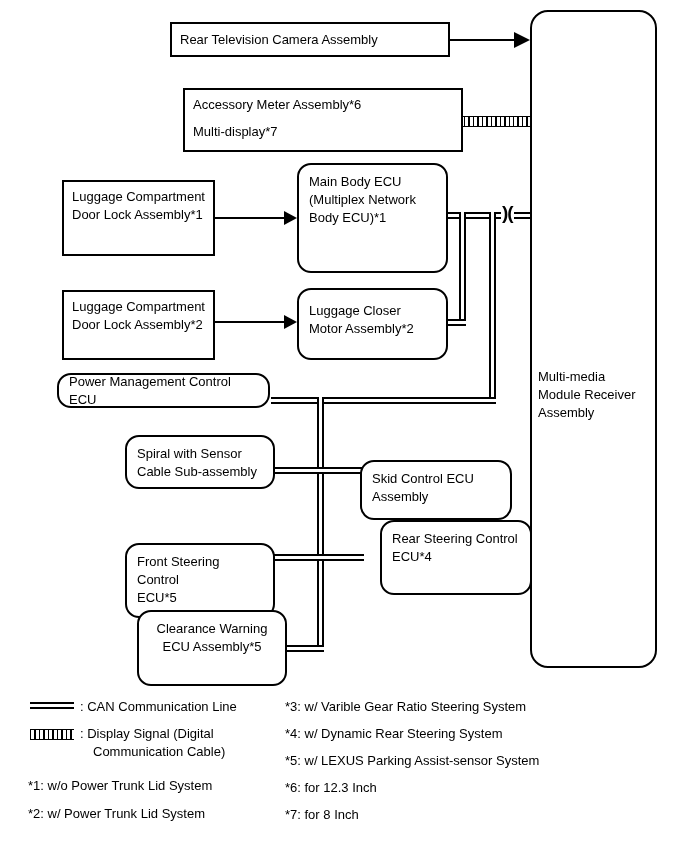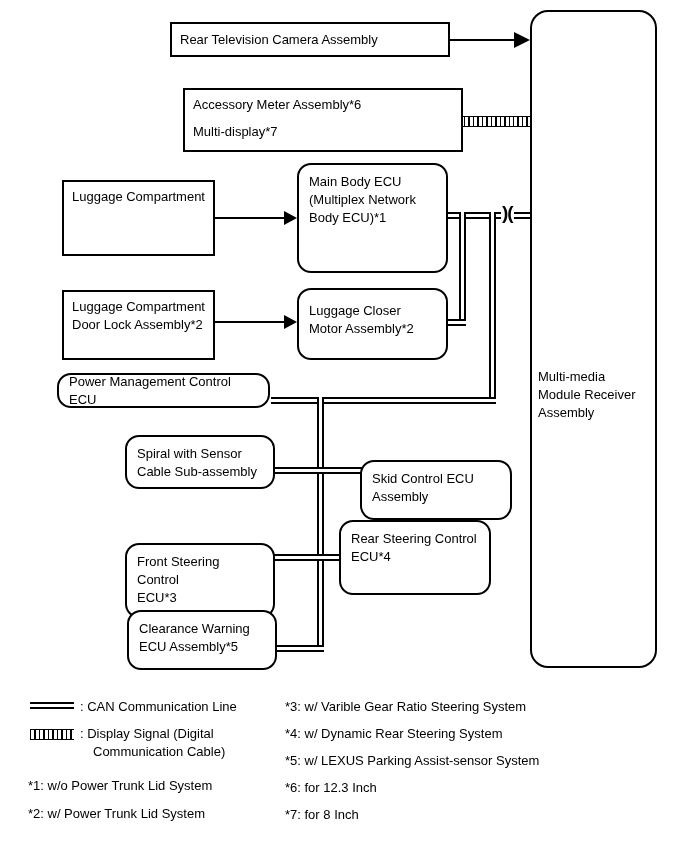--- a/index.html
+++ b/index.html
@@ -54,20 +54,21 @@
     <div>Rear Television Camera Assembly</div>
   </div>
 
   <div class="box" style="left:170px;top:88px;width:280px;height:64px;margin-left:13px;">
     <div>Accessory Meter Assembly*6</div>
     <div style="margin-top:9px;">Multi-display*7</div>
   </div>
 
   <div class="box" style="left:62px;top:180px;width:153px;height:76px;">
     <div>Luggage Compartment</div>
+    <div>Door Lock Assembly*1</div>
   </div>
 
   <div class="box rounded" style="left:297px;top:163px;width:151px;height:110px;">
     <div>Main Body ECU</div>
     <div>(Multiplex Network</div>
     <div>Body ECU)*1</div>
   </div>
 
   <div class="box" style="left:62px;top:290px;width:153px;height:70px;">
     <div>Luggage Compartment</div>
@@ -88,29 +89,29 @@
     <div>Cable Sub-assembly</div>
   </div>
 
   <div class="box rounded" style="left:360px;top:460px;width:152px;height:60px;">
     <div>Skid Control ECU</div>
     <div>Assembly</div>
   </div>
 
   <div class="box rounded" style="left:125px;top:520px;width:150px;height:75px;margin-top:23px;">
     <div>Front Steering Control</div>
-    <div>ECU*3</div>
+    <div>ECU*5</div>
   </div>
 
-  <div class="box rounded" style="left:339px;top:520px;width:152px;height:75px;">
+  <div class="box rounded" style="left:380px;top:520px;width:152px;height:75px;">
     <div>Rear Steering Control</div>
     <div>ECU*4</div>
   </div>
 
-  <div class="box rounded" style="left:127px;top:610px;width:150px;height:60px;">
+  <div class="box rounded" style="left:137px;top:610px;width:150px;height:76px;text-align:center;">
     <div>Clearance Warning</div>
     <div>ECU Assembly*5</div>
   </div>
 
   <div class="box biground" style="left:530px;top:10px;width:127px;height:658px;padding:4px;">
     <div style="position:absolute;left:6px;top:356px;line-height:18px;">
       <div>Multi-media</div>
       <div>Module Receiver</div>
       <div>Assembly</div>
     </div>

